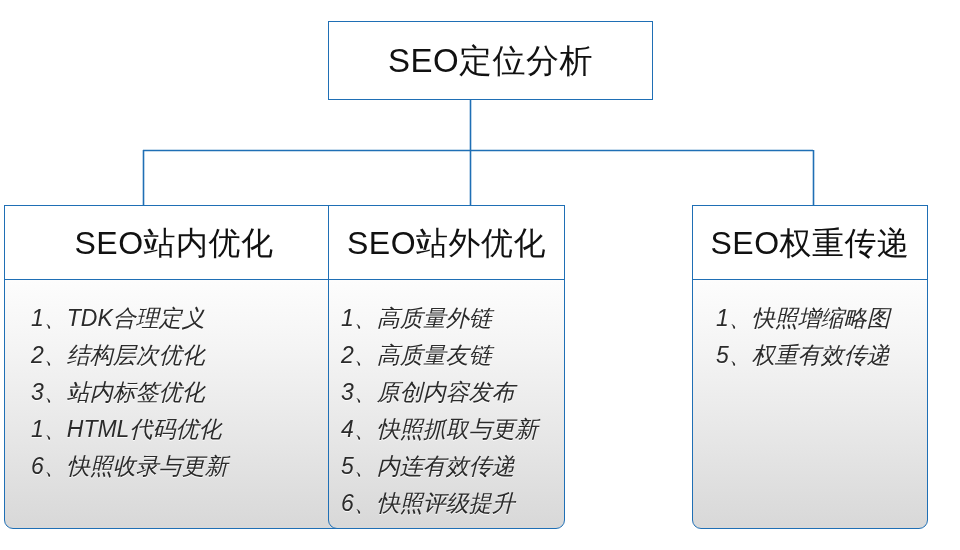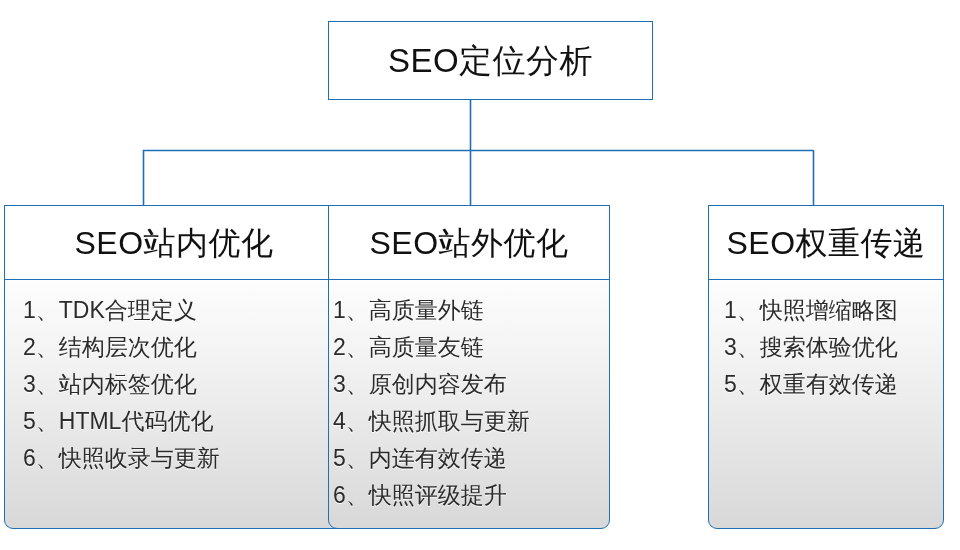--- a/index.html
+++ b/index.html
@@ -82,35 +82,36 @@
     height: 250px;
     margin-top: -1.6px;
     border: 1.6px solid #1f6fb5;
     border-radius: 0 0 9px 9px;
     background: linear-gradient(to bottom, #fdfdfd 0%, #f4f4f4 28%, #e6e6e6 65%, #d8d8d8 100%);
     padding: 12px 0 0 0;
     overflow: hidden;
   }
   .item-list {
     list-style: none;
-    margin: 0;
+    margin: 8px;
     padding: 0 0 0 20px;
+    font-style: italic;
   }
   .item-list li {
     font-size: 23px;
     color: #2b2b2b;
     line-height: 37px;
     white-space: nowrap;
     text-shadow: 0 1px 0 rgba(255,255,255,0.85);
   }
 
   
   #card-1 { left: 4px;   width: 340px; }
-  #card-2 { left: 328px; width: 282px; }
-  #card-3 { left: 708px; width: 236px; }
+  #card-2 { left: 328px; width: 237px; }
+  #card-3 { left: 692px; width: 236px; }
 
   #card-1 .item-list { padding-left: 18px; }
   #card-2 .item-list { padding-left: 4px; }
   #card-3 .item-list { padding-left: 15px; }
 </style>
 </head>
 <body>
 
 <div id="canvas">
 
@@ -133,21 +134,21 @@
 
   <div class="card" id="card-1">
     <div class="card-header">
       <div class="card-header-title">SEO站内优化</div>
     </div>
     <div class="card-body">
       <ul class="item-list">
         <li>1、TDK合理定义</li>
         <li>2、结构层次优化</li>
         <li>3、站内标签优化</li>
-        <li>5、HTML代码优化</li>
+        <li>1、HTML代码优化</li>
         <li>6、快照收录与更新</li>
       </ul>
     </div>
   </div>
 
   <div class="card" id="card-2">
     <div class="card-header">
       <div class="card-header-title">SEO站外优化</div>
     </div>
     <div class="card-body">
@@ -162,19 +163,18 @@
     </div>
   </div>
 
   <div class="card" id="card-3">
     <div class="card-header">
       <div class="card-header-title">SEO权重传递</div>
     </div>
     <div class="card-body">
       <ul class="item-list">
         <li>1、快照增缩略图</li>
-        <li>3、搜索体验优化</li>
         <li>5、权重有效传递</li>
       </ul>
     </div>
   </div>
 
 </div>
 
 </body></html>

